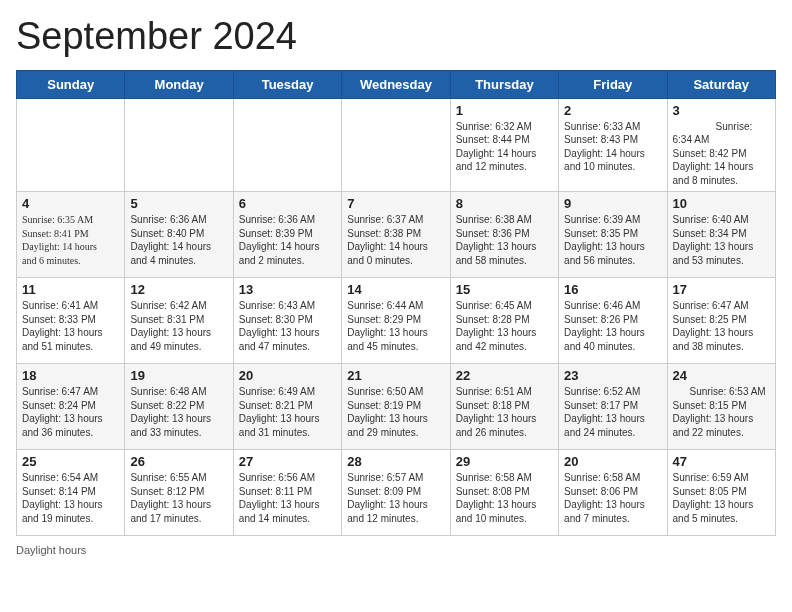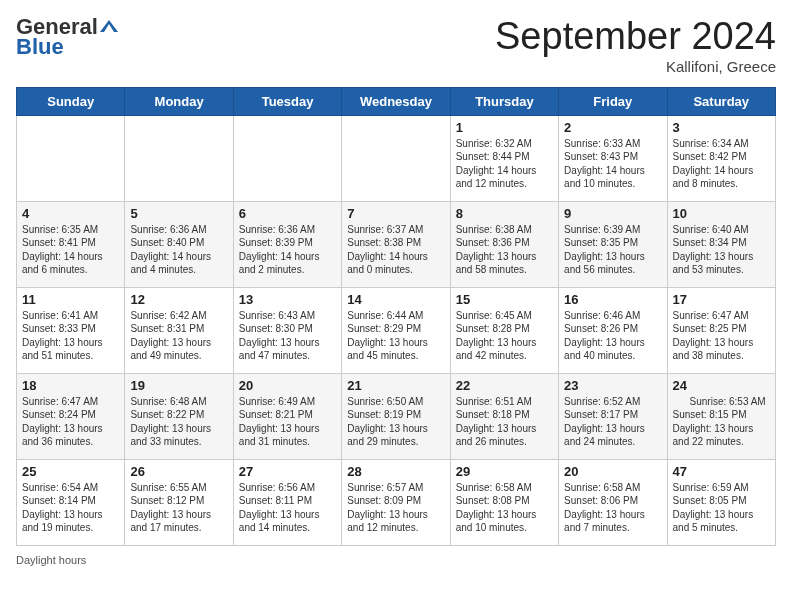--- a/index.html
+++ b/index.html
@@ -94,33 +94,22 @@
     .footer {
       margin-top: 8px;
       font-size: 11px;
       color: #555;
     }
   </style>
 </head>
 <body>
 
 <div class="header">
-  <div class="logo">
-    <div class="logo-text">
-      <span class="logo-general">General</span>
-      <svg class="logo-icon" viewBox="0 0 18 18">
-        <polygon points="0,14 9,2 18,14" fill="#2060a8"></polygon>
-        <polygon points="4,14 9,6 14,14" fill="#fff"></polygon>
-      </svg>
-    </div>
-    <span class="logo-blue" style="font-size:22px;font-weight:bold;color:#2060a8;margin-top:-4px;">Blue</span>
-  </div>
   <div class="title-block">
     <div class="month-year">September 2024</div>
-    <div class="location">Kallifoni, Greece</div>
   </div>
 </div>
 
 <table>
   <thead>
     <tr>
     <th>Sunday</th>
         <th>Monday</th>
         <th>Tuesday</th>
         <th>Wednesday</th>
@@ -136,27 +125,27 @@
         <td class="empty-cell"></td>
         <td class="empty-cell"></td>
         <td><span class="day-num">1</span><span class="day-info" style="white-space: pre-line;">Sunrise: 6:32 AM
 Sunset: 8:44 PM
 Daylight: 14 hours
 and 12 minutes.</span></td>
         <td><span class="day-num">2</span><span class="day-info" style="white-space: pre-line;">Sunrise: 6:33 AM
 Sunset: 8:43 PM
 Daylight: 14 hours
 and 10 minutes.</span></td>
-        <td><span class="day-num">3</span><span class="day-info" style="white-space: pre-line;">Sunrise: 6:34 AM
+        <td><span class="day-num">3</span><span class="day-info" style="white-space: pre-line; margin-left: 43px;">Sunrise: 6:34 AM
 Sunset: 8:42 PM
 Daylight: 14 hours
 and 8 minutes.</span></td>
       </tr>
       <tr>
-        <td><span class="day-num">4</span><span class="day-info" style="white-space: pre-line;">Sunrise: 6:35 AM
+        <td><span class="day-num">4</span><span class="day-info" style="white-space: pre-line; font-family: Liberation Serif, serif;">Sunrise: 6:35 AM
 Sunset: 8:41 PM
 Daylight: 14 hours
 and 6 minutes.</span></td>
         <td><span class="day-num">5</span><span class="day-info" style="white-space: pre-line;">Sunrise: 6:36 AM
 Sunset: 8:40 PM
 Daylight: 14 hours
 and 4 minutes.</span></td>
         <td><span class="day-num">6</span><span class="day-info" style="white-space: pre-line;">Sunrise: 6:36 AM
 Sunset: 8:39 PM
 Daylight: 14 hours

